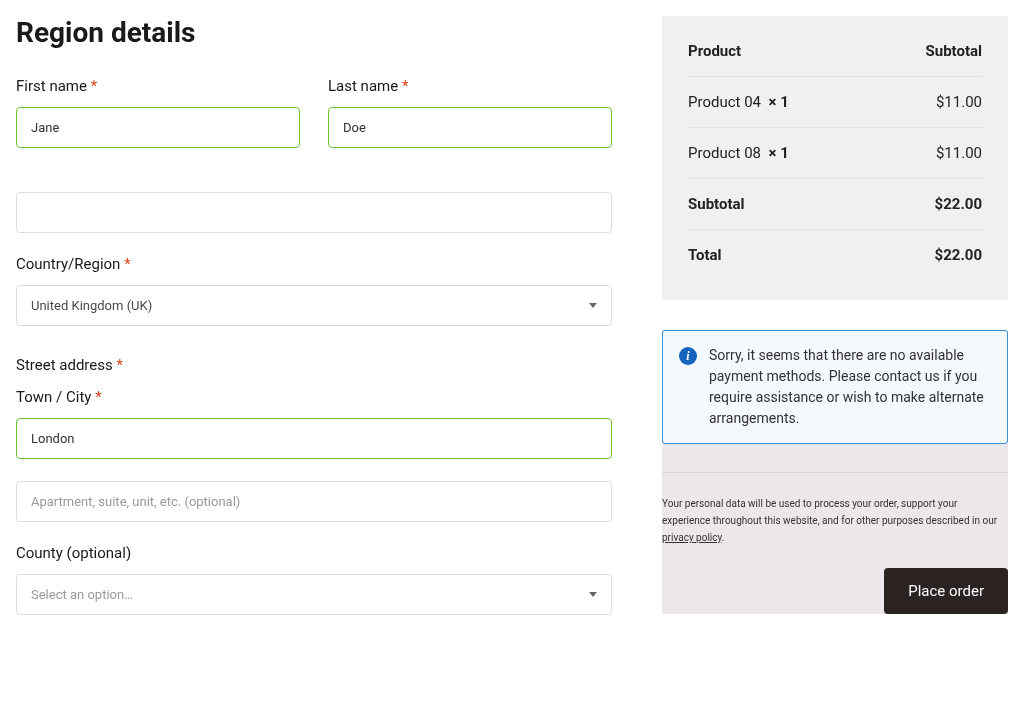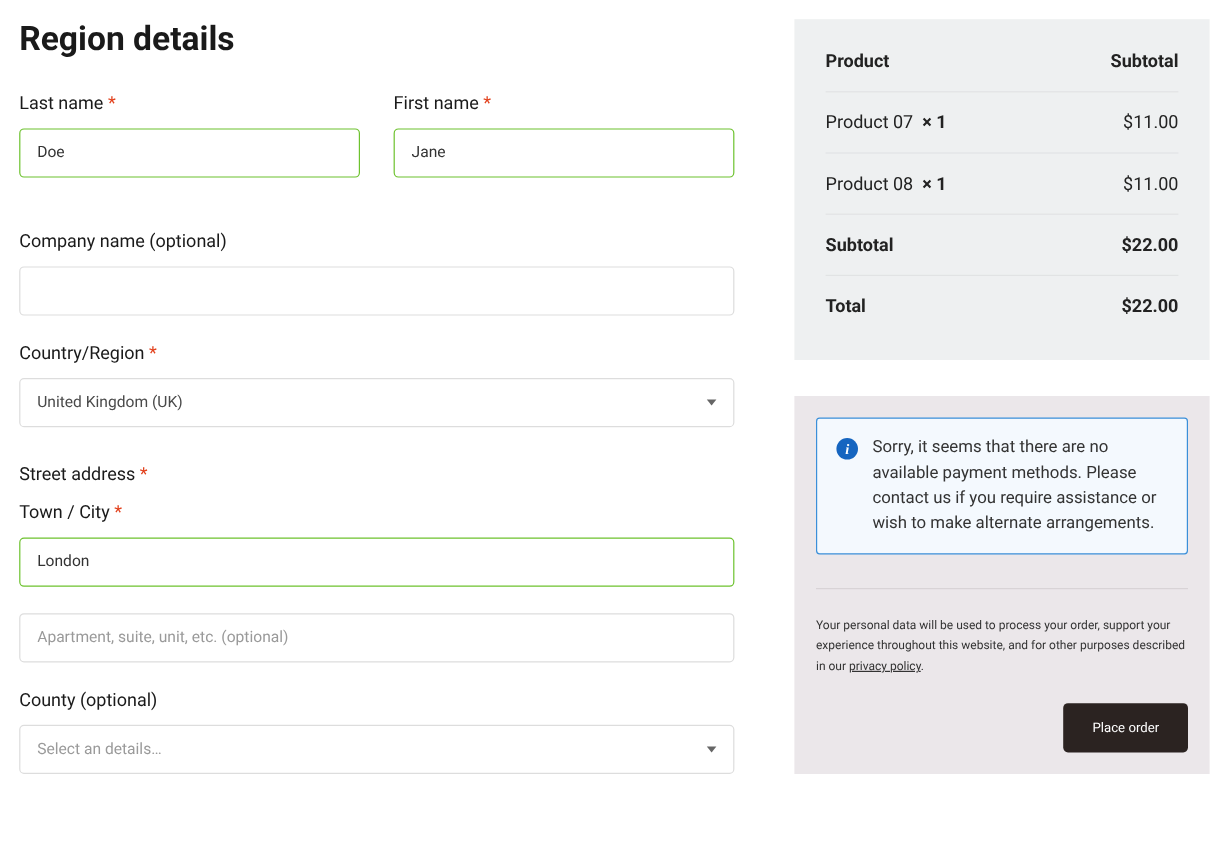--- a/index.html
+++ b/index.html
@@ -86,21 +86,20 @@
     .summary-row.header { font-weight: 700; padding-top: 0; }
     .summary-row:last-child { border-bottom: none; }
     .summary-row .name { color: #222; }
     .summary-row .val { color: #222; }
     .summary-row.bold .name, .summary-row.bold .val { font-weight: 700; }
     .qty { font-weight: 700; }
 
     
     .payment-box {
       background: #ebe7ea;
-      padding: 18px;
     }
     .notice {
       border: 1px solid #3a8fd9;
       background: #f4f9fe;
       border-radius: 3px;
       padding: 14px 16px;
       display: flex;
       gap: 12px;
       font-size: 14px;
       line-height: 1.5;
@@ -133,45 +132,44 @@
     }
     .privacy-text a { color: #333; text-decoration: underline; }
     .place-order-btn {
       display: block;
       margin-left: auto;
       background: #2b2321;
       color: #fff;
       border: none;
       border-radius: 4px;
       padding: 14px 24px;
-      font-size: 11px;
+      font-size: 15px;
       cursor: pointer;
       font-family: inherit;
     }
   </style>
 </head>
 <body>
 
 <div class="container">
   <div class="left-col">
     <h2 class="page-title">Region details</h2>
 
     <div class="row">
       <div class="field">
+        <label><span>First name</span> <span class="req">*</span></label>
+        <input type="text" class="valid" value="Jane" style="">
+      </div>
+      <div class="field">
         <label><span>Last name</span> <span class="req">*</span></label>
         <input type="text" class="valid" value="Doe" style="">
       </div>
-      <div class="field">
-        <label><span>First name</span> <span class="req">*</span></label>
-        <input type="text" class="valid" value="Jane" style="">
-      </div>
-    </div>
-
-    <div class="field">
-      <label>Company name (optional)</label>
+    </div>
+
+    <div class="field">
       <input type="text" value="" style="">
     </div>
 
     <div class="field">
       <label><span>Country/Region</span> <span class="req">*</span></label>
       <div class="select-box">
         <span>United Kingdom (UK)</span>
         <span class="chevron"></span>
       </div>
     </div>
@@ -184,34 +182,34 @@
       <input type="text" class="valid" value="London" style="">
     </div>
 
     <div class="field">
       <input type="text" placeholder="Apartment, suite, unit, etc. (optional)" style="">
     </div>
 
     <div class="field" style="margin-bottom: 0;">
       <label>County (optional)</label>
       <div class="select-box placeholder">
-        <span>Select an details…</span>
+        <span>Select an option…</span>
         <span class="chevron"></span>
       </div>
     </div>
   </div>
 
   <div class="right-col">
     <div class="summary-box">
       <div class="summary-row header">
         <span class="name">Product</span>
         <span class="val">Subtotal</span>
       </div>
       <div class="summary-row">
-        <span class="name"><span>Product 07</span>&nbsp; <span class="qty">× 1</span></span>
+        <span class="name"><span>Product 04</span>&nbsp; <span class="qty">× 1</span></span>
         <span class="val">$11.00</span>
       </div>
       <div class="summary-row">
         <span class="name"><span>Product 08</span>&nbsp; <span class="qty">× 1</span></span>
         <span class="val">$11.00</span>
       </div>
       <div class="summary-row bold">
         <span class="name">Subtotal</span>
         <span class="val">$22.00</span>
       </div>

